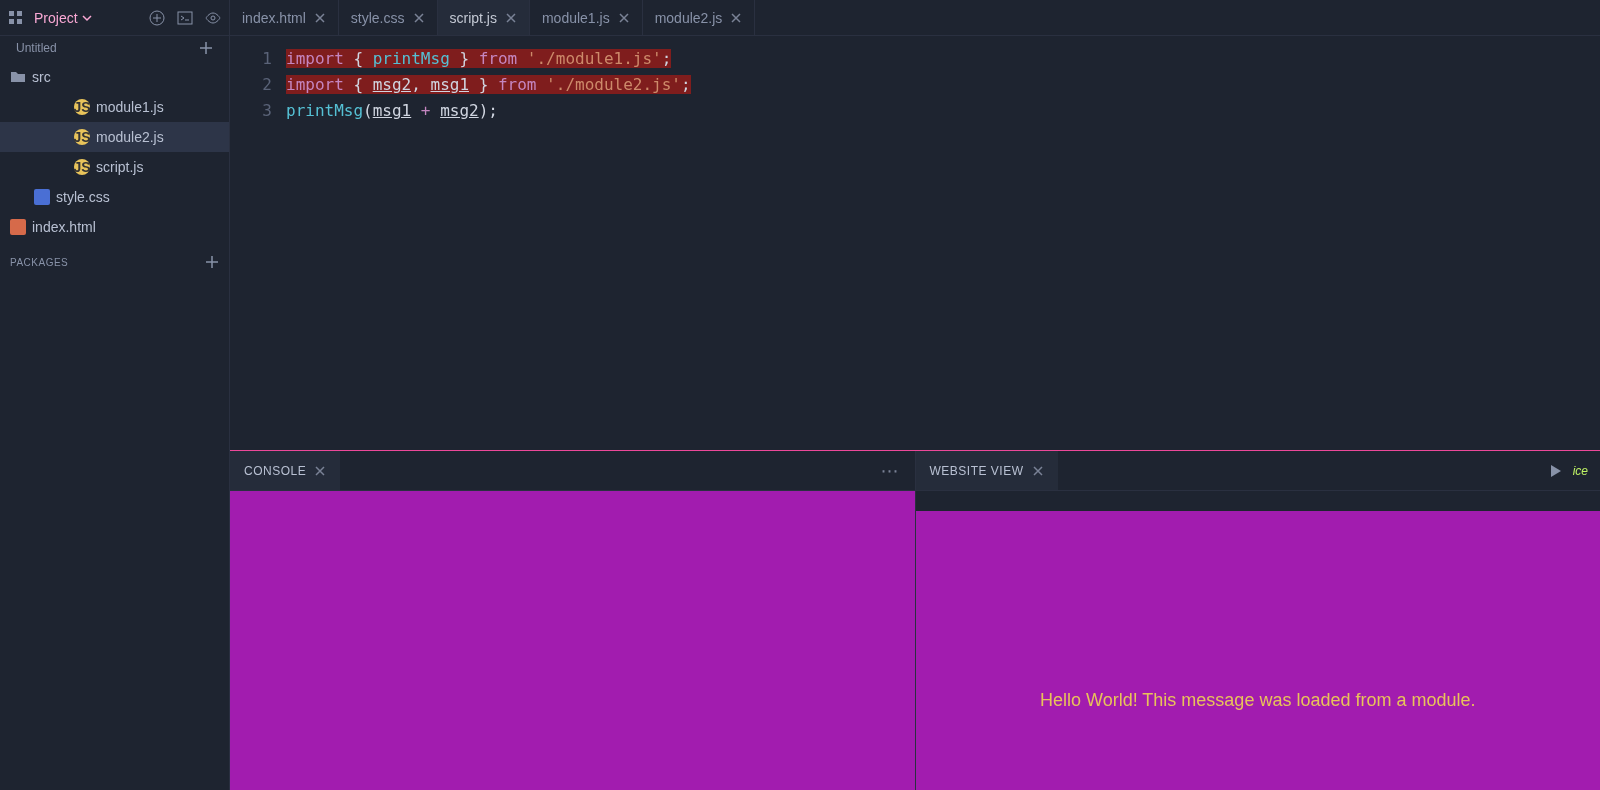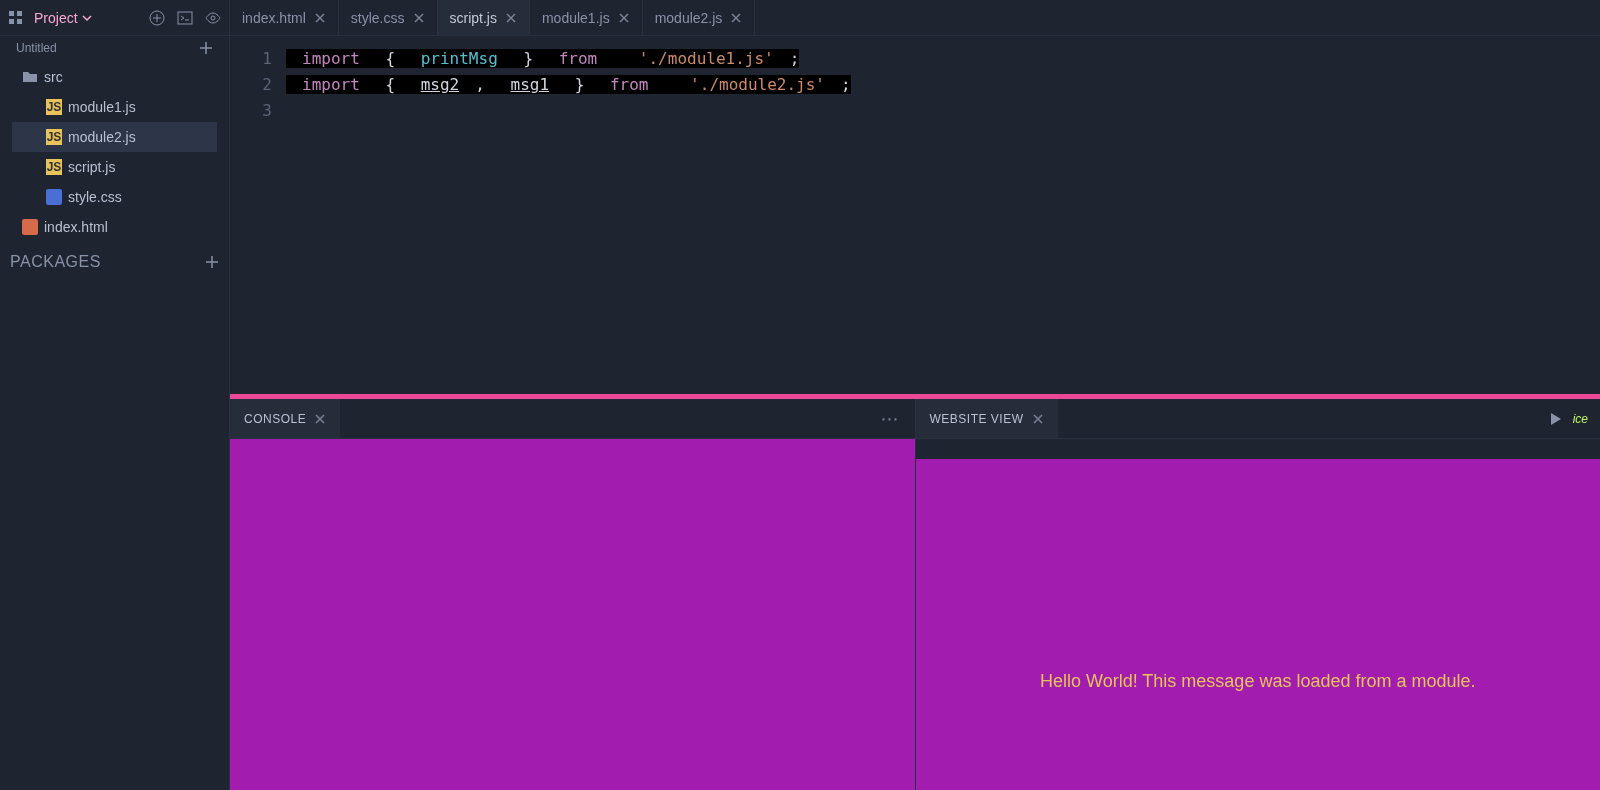--- a/index.html
+++ b/index.html
@@ -35,46 +35,46 @@
   .section-hdr {
     height: 24px;
     display: flex;
     align-items: center;
     justify-content: space-between;
     padding: 0 16px;
     font-size: 12px;
     color: #8892a8;
   }
   .plus { width: 14px; height: 14px; color: #8892a8; cursor: pointer; }
-  .tree { padding: 2px 12px; }
+  .tree { padding: 2px 0; }
   .tree-row {
     display: flex;
     align-items: center;
     height: 30px;
     padding: 0 10px;
     font-size: 14px;
     color: #b8c0d2;
     cursor: pointer;
     gap: 6px;
   }
   .tree-row.indent-1 { padding-left: 34px; }
   .tree-row.selected { background: #2d3548; }
   .file-ico { width: 16px; height: 16px; flex-shrink: 0; }
-  .ico-js { background: #e8c35a; border-radius: 0; display:flex; align-items:center; justify-content:center; font-size:12px; font-weight:bold; color:#333; }
+  .ico-js { background: #e8c35a; border-radius: 8px; display:flex; align-items:center; justify-content:center; font-size:14px; font-weight:bold; color:#333;margin-left:40px; }
   .ico-css { background: #4a6fd4; border-radius: 2px; }
   .ico-html { background: #d66a4a; border-radius: 2px; }
   .ico-folder { color: #8892a8; }
   .pkg-hdr {
     margin-top: 6px;
     height: 24px;
     display:flex;
     align-items:center;
     justify-content:space-between;
     padding:0 10px;
-    font-size:16px;
+    font-size:10px;
     letter-spacing:0.5px;
     color:#8892a8;
   }
   .main { flex: 1; display: flex; flex-direction: column; }
   .tabs {
     height: 36px;
     display: flex;
     background: #1e2430;
     border-bottom: 1px solid #2a3040;
   }
@@ -101,31 +101,31 @@
     overflow:hidden;
   }
   .gutter {
     width: 56px;
     text-align: right;
     padding: 10px 14px 0 0;
     color: #5a6378;
   }
   .code { padding: 10px 0 0 0; }
   .code-line { height: 26px; white-space: pre; }
-  .hl { background: #000000; display:inline;padding-left:16px; }
+  .hl { background: #7f1d1d; display:inline; }
   .tk-kw { color: #c586c0; }
   .tk-fn { color: #55c0d4; text-align: right; }
   .tk-var { color: #d0d5e0; text-decoration: underline; }
   .tk-str { color: #cd8a6a; }
   .tk-punct { color: #d0d5e0; }
   .tk-op { color: #c586c0; }
   .bottom {
-    height: 396px;
-    display: flex;
-    border-top: 5px solid #ec4899;
+    height: 340px;
+    display: flex;
+    border-top: 1px solid #ec4899;
   }
   .panel { display:flex; flex-direction:column; }
   .panel-left { flex: 1; border-right: 1px solid #2a3040; }
   .panel-right { flex: 1; gap: 20px; }
   .panel-tabs {
     height: 40px;
     display:flex;
     align-items:center;
     background:#1e2430;
     border-bottom:1px solid #2a3040;
@@ -271,20 +271,21 @@
 
     <div class="editor">
       <div class="gutter" id="gutter">
           <div>1</div>
           <div>2</div>
           <div>3</div>
         </div>
       <div class="code" id="code">
           <div class="code-line"><span class="tk-kw hl">import</span><span class="tk-punct hl"> { </span><span class="tk-fn hl">printMsg</span><span class="tk-punct hl"> } </span><span class="tk-kw hl">from</span><span class="tk-punct hl"> </span><span class="tk-str hl">'./module1.js'</span><span class="tk-punct hl">;</span></div>
           <div class="code-line"><span class="tk-kw hl">import</span><span class="tk-punct hl"> { </span><span class="tk-var hl">msg2</span><span class="tk-punct hl">, </span><span class="tk-var hl">msg1</span><span class="tk-punct hl"> } </span><span class="tk-kw hl">from</span><span class="tk-punct hl"> </span><span class="tk-str hl">'./module2.js'</span><span class="tk-punct hl">;</span></div>
+          <div class="code-line"><span class="tk-fn">printMsg</span><span class="tk-punct">(</span><span class="tk-var">msg1</span><span class="tk-op"> + </span><span class="tk-var">msg2</span><span class="tk-punct">);</span></div>
         </div>
     </div>
 
     <div class="bottom">
       <div class="panel panel-left">
         <div class="panel-tabs">
           <div class="ptab">
             <span>CONSOLE</span>
             <svg class="tab-close" viewBox="0 0 12 12">
                 <path d="M2 2l8 8M10 2l-8 8" stroke="currentColor" stroke-width="1.5"></path>

